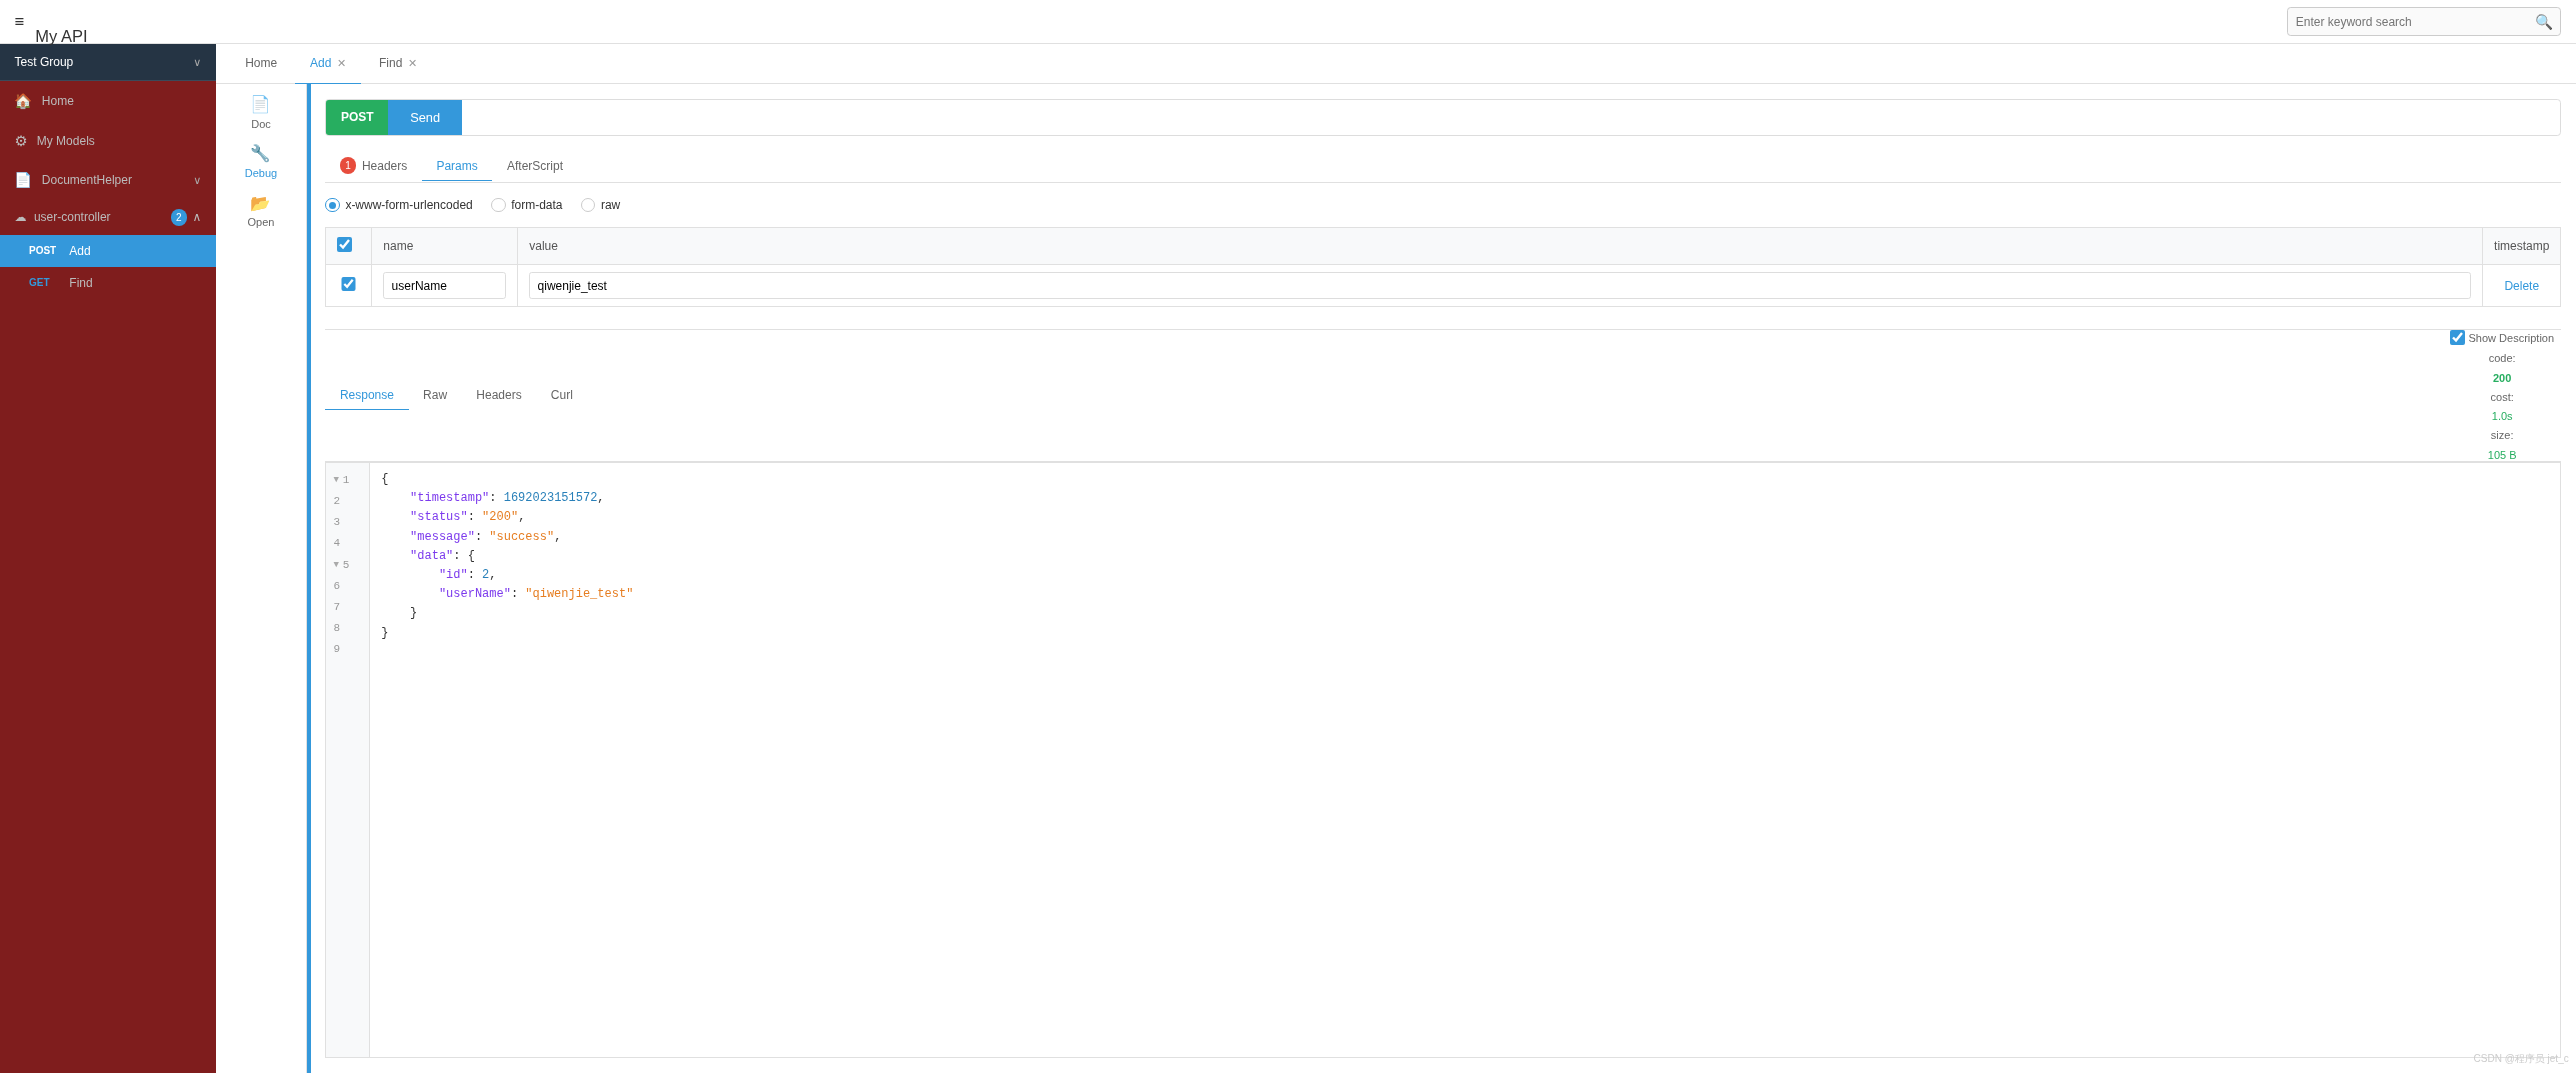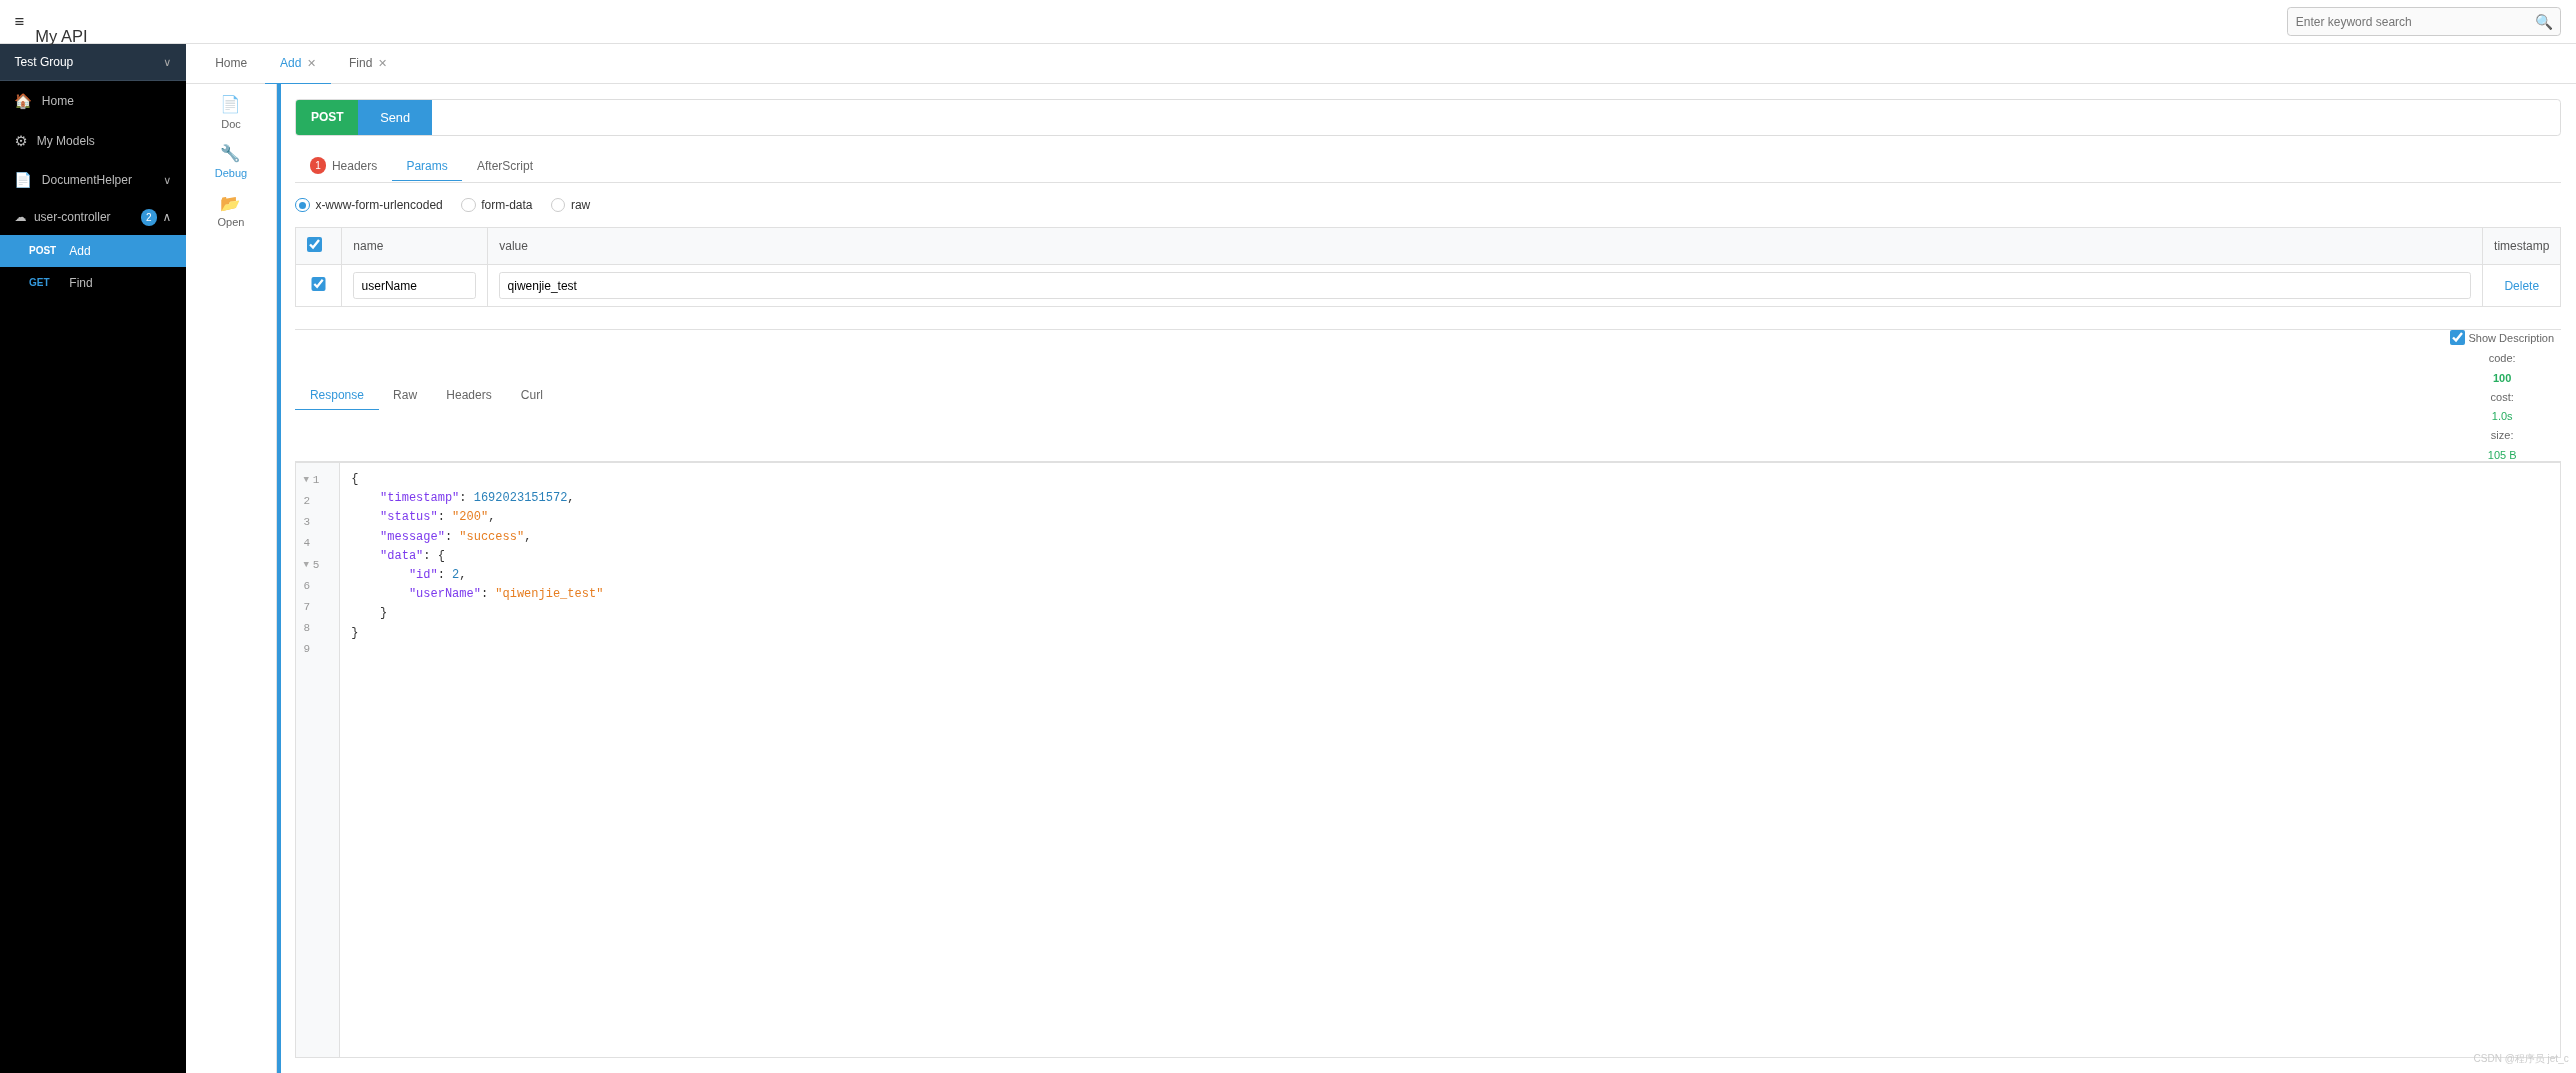--- a/index.html
+++ b/index.html
@@ -23,21 +23,21 @@
       border: none; background: transparent; outline: none; font-size: 12px;
       color: #999; width: 100%;
     }
     .search-icon { color: #999; font-size: 14.6px; margin-left: 3.7px; }
 
     
     .main-layout { display: flex; flex: 1; overflow: hidden; }
 
     
     .sidebar {
-      width: 186px; background: #000000; color: #ccc; flex-shrink: 0;
+      width: 216px; background: #7f1d1d; color: #ccc; flex-shrink: 0;
       display: flex; flex-direction: column; overflow-y: auto;
     }
     .sidebar-group-selector {
       display: flex; align-items: center; justify-content: space-between;
       padding: 11px 14.6px; background: #253444; border-bottom: 0.9px solid #3a4a5a;
       cursor: pointer; color: #fff; font-size: 12px;
     }
     .sidebar-group-selector .chevron { font-size: 11px; color: #aaa; }
 
     .sidebar-nav-item {
@@ -387,21 +387,21 @@
             </div>
             <div class="response-tab">
               <span>Curl</span>
             </div>
             <div class="response-meta">
               <div class="show-desc">
                 <input type="checkbox" checked="" class="checkbox" style="">
                 <span>Show Description</span>
               </div>
               <span>code:</span>
-              <span class="meta-code">100</span>
+              <span class="meta-code">200</span>
               <span>cost:</span>
               <span class="meta-cost">1.0s</span>
               <span>size:</span>
               <span class="meta-size">105 B</span>
             </div>
           </div>
 
           <div class="code-viewer">
             <div class="line-numbers">
               <div class="line-number"><span class="fold">▼</span>1</div>

